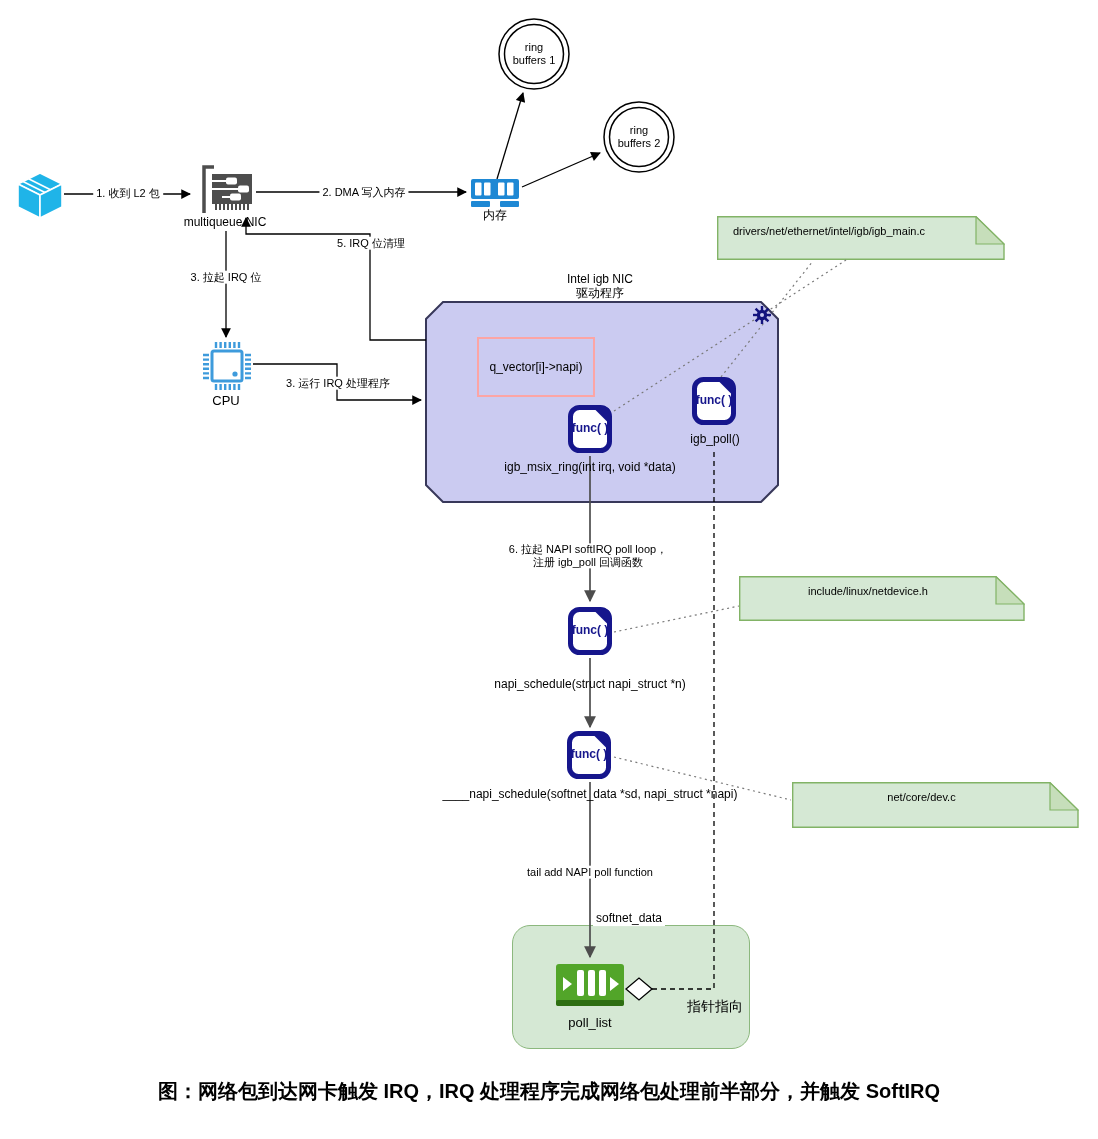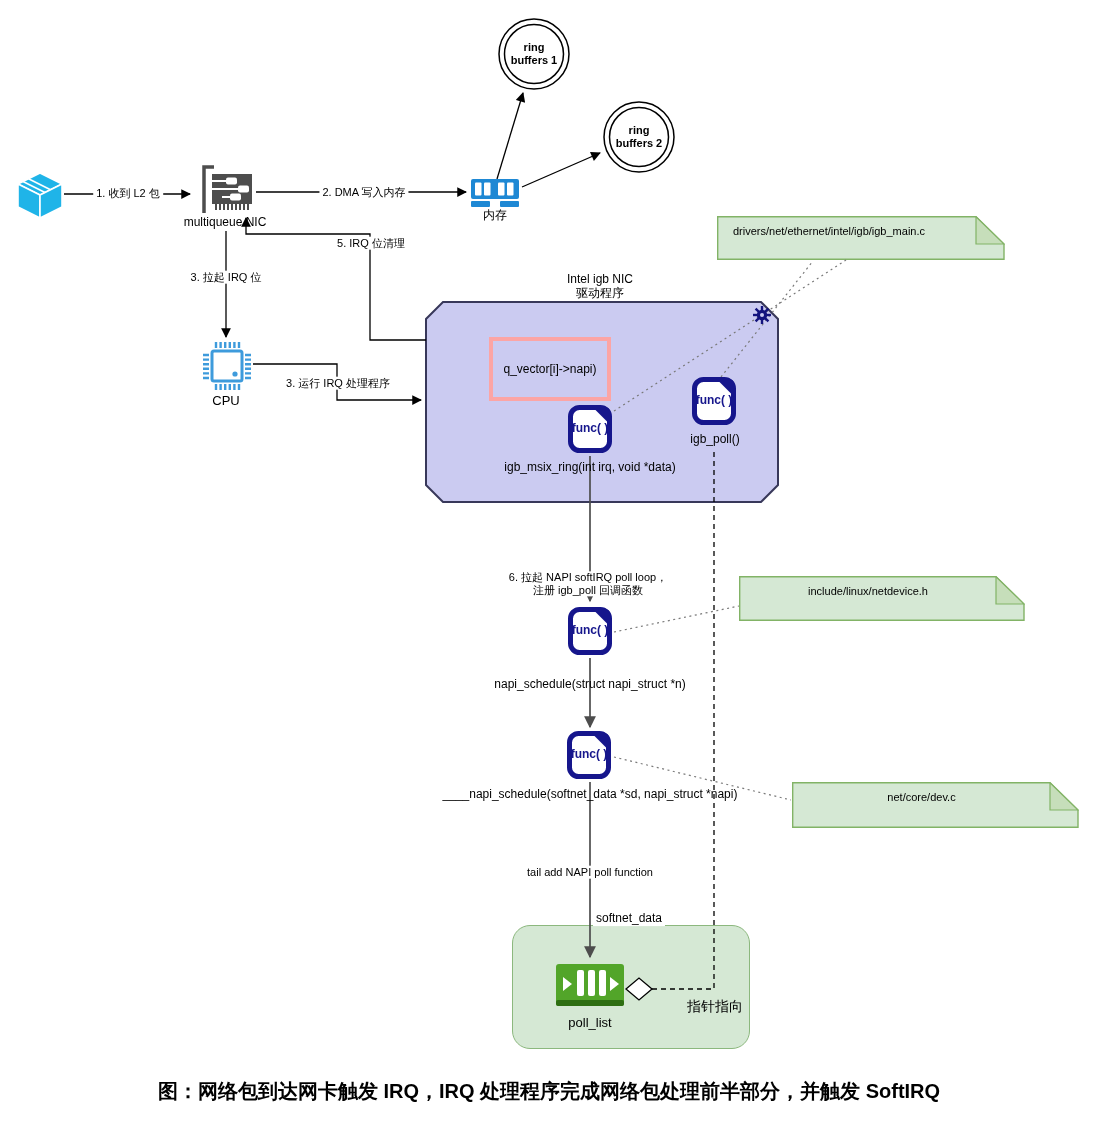--- a/index.html
+++ b/index.html
@@ -13,23 +13,23 @@
   .layer0{z-index:1;} .layer2{z-index:6;}
   
   .lbl{position:absolute;transform:translate(-50%,-50%);white-space:nowrap;
        font-size:12px;line-height:1.15;text-align:center;z-index:7;}
   .edge-label{background:#fff;padding:0 3px;font-size:11px;}
   .nobg{background:transparent;}
   .small{font-size:14px;margin-top:44px;}
   .func-icon{position:absolute;width:46px;height:50px;z-index:6;}
   .func-icon .ftxt{position:absolute;left:0;right:0;top:17px;text-align:center;
        font-weight:bold;font-size:12px;color:#16168C;letter-spacing:0;}
-  .ring{position:absolute;width:74px;height:74px;z-index:2;font-weight:bold;}
+  .ring{position:absolute;width:74px;height:74px;z-index:2;}
   .ring .rtxt{position:absolute;left:0;right:0;top:24px;text-align:center;font-size:11px;line-height:1.2;}
-  .qbox{position:absolute;left:489px;top:337px;width:114px;height:56px;border:4px solid #fca5a5;
+  .qbox{position:absolute;left:477px;top:337px;width:114px;height:56px;border:2px solid #fca5a5;
        display:flex;align-items:center;justify-content:center;font-size:12px;z-index:6;}
   .note{position:absolute;z-index:2;}
   .note .ntxt{position:absolute;left:0;right:28px;top:0;height:30px;display:flex;
        align-items:center;justify-content:center;font-size:11px;}
   .softnet-box{position:absolute;left:512px;top:925px;width:236px;height:122px;
        background:#D5E8D4;border:1.4px solid #8CB87E;border-radius:18px;z-index:1;}
   .caption{position:absolute;left:0;right:0;top:1078px;text-align:center;
        font-weight:bold;font-size:20px;z-index:7;}
 </style>
 </head>
@@ -243,21 +243,21 @@
     </g>
   </svg>
   <div class="lbl nobg" style="left:590px;top:1023px;font-size:13px;">poll_list</div>
   <div class="lbl nobg small" style="left:715px;top:962px;">指针指向</div>
 
   <div class="lbl edge-label" style="left:128px;top:193px;">1. 收到 L2 包</div>
   <div class="lbl edge-label" style="left:364px;top:192px;">2. DMA 写入内存</div>
   <div class="lbl edge-label" style="left:226px;top:277px;">3. 拉起 IRQ 位</div>
   <div class="lbl edge-label" style="left:338px;top:383px;">3. 运行 IRQ 处理程序</div>
   <div class="lbl edge-label" style="left:371px;top:243px;">5. IRQ 位清理</div>
-  <div class="lbl edge-label" style="left:588px;top:556px;margin-top:28px;">
+  <div class="lbl edge-label" style="left:588px;top:556px;">
     <span>6. 拉起 NAPI softIRQ poll loop，</span><br>
     <span>注册 igb_poll 回调函数</span>
   </div>
   <div class="lbl edge-label" style="left:590px;top:872px;">tail add NAPI poll function</div>
   <div class="lbl edge-label" style="left:629px;top:919px;font-size:12px;">softnet_data</div>
 
   <div class="caption">图：网络包到达网卡触发 IRQ，IRQ 处理程序完成网络包处理前半部分，并触发 SoftIRQ</div>
 
 </div>
 

